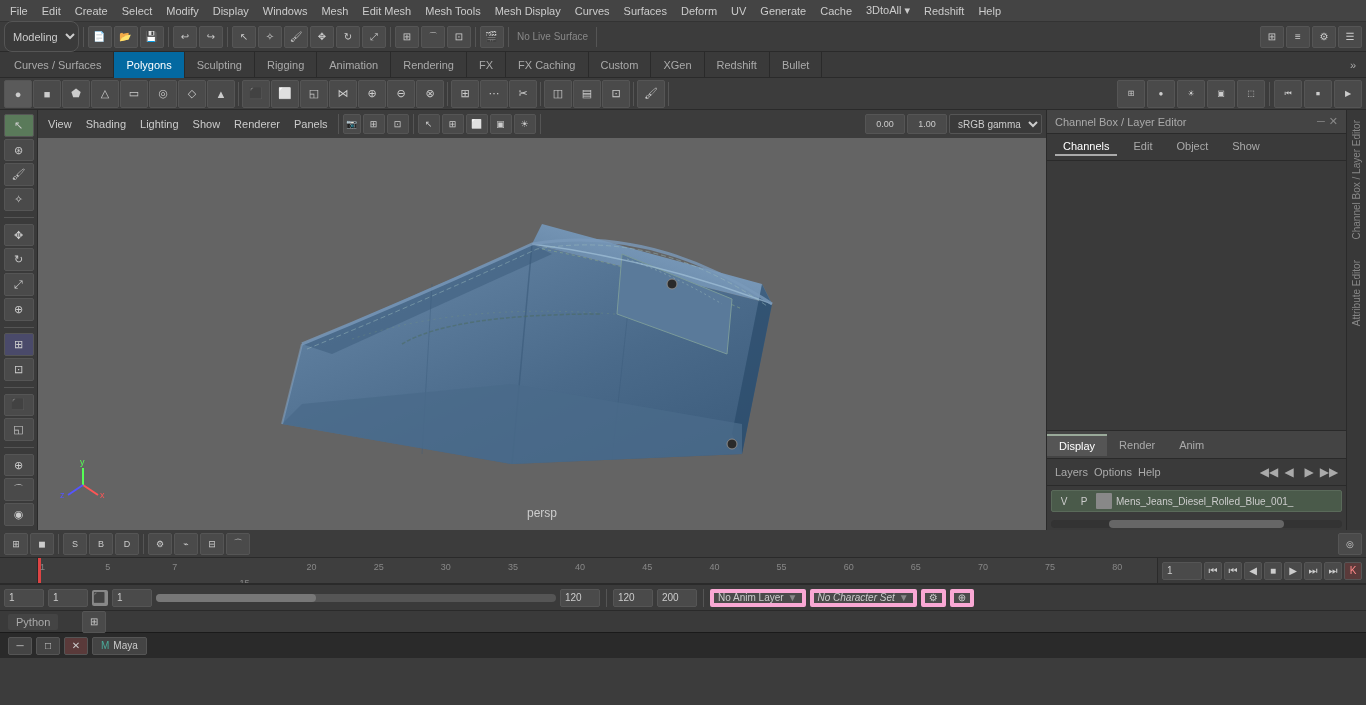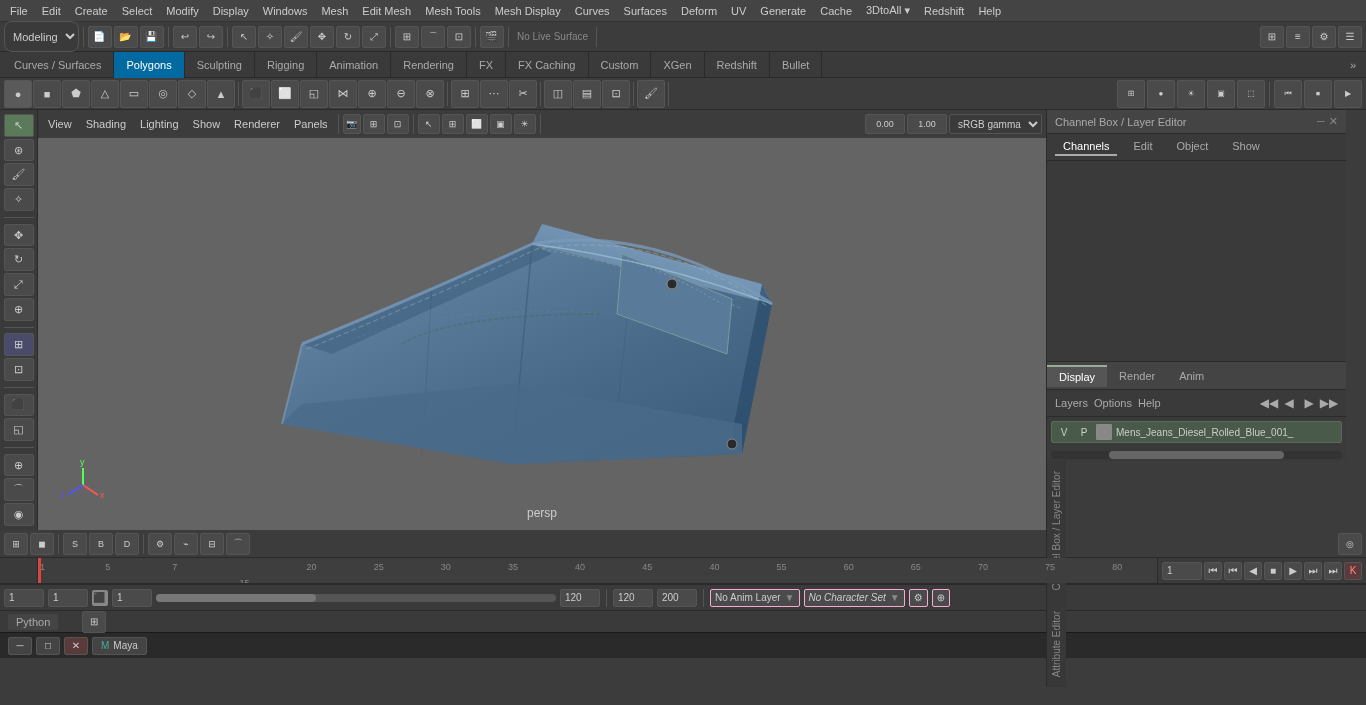--- a/index.html
+++ b/index.html
@@ -69,39 +69,39 @@
     
     #view-toolbar2 { display: flex; align-items: center; background: #3c3c3c; height: 28px; border-bottom: 1px solid #2a2a2a; padding: 0 4px; gap: 2px; }
 
     
     #timeline-area { background: #3a3a3a; height: 26px; display: flex; align-items: center; border-bottom: 1px solid #2a2a2a; overflow: hidden; }
     #timeline-numbers { flex: 1; display: flex; align-items: center; background: #3a3a3a; padding: 0 4px; height: 26px; position: relative; }
 
     
     #bottom-bar { display: flex; align-items: center; background: #3a3a3a; height: 26px; border-top: 1px solid #2a2a2a; padding: 0 4px; gap: 4px; }
     .bottom-field { background: #4a4a4a; border: 1px solid #555; height: 18px; display: flex; align-items: center; padding: 0 4px; border-radius: 2px; font-size: 10px; color: #ccc; min-width: 40px; }
-    .bottom-btn { background: #4a4a4a; border: 1px solid #f9a8d4; height: 18px; display: flex; align-items: center; padding: 0 4px; border-radius: 2px; font-size: 10px; color: #ccc; cursor: pointer; }
+    .bottom-btn { background: #4a4a4a; border: 4px solid #f9a8d4; height: 18px; display: flex; align-items: center; padding: 0 4px; border-radius: 2px; font-size: 10px; color: #ccc; cursor: pointer; }
     .bottom-sep { width: 1px; height: 18px; background: #555; margin: 0 2px; }
 
     
     #command-line { display: flex; align-items: center; background: #3a3a3a; height: 22px; border-top: 1px solid #2a2a2a; padding: 0 8px; gap: 20px; }
 
     
     #win-taskbar { display: flex; align-items: center; background: #2a2a2a; height: 26px; border-top: 1px solid #1a1a1a; padding: 0 8px; gap: 4px; }
     .win-btn { width: 24px; height: 18px; display: flex; align-items: center; justify-content: center; background: #444; border: 1px solid #555; border-radius: 2px; cursor: pointer; font-size: 10px; color: #ccc; }
     .win-app { display: flex; align-items: center; background: #444; border: 1px solid #555; border-radius: 2px; padding: 0 8px; height: 18px; font-size: 10px; color: #ccc; cursor: pointer; gap: 4px; }
 
     
     #jeans-container { position: absolute; top: 50%; left: 50%; transform: translate(-50%, -50%); }
     
     
     #layer-scrollbar { height: 8px; background: #333; margin: 2px 4px; border-radius: 4px; position: relative; }
     #layer-scrollbar-thumb { position: absolute; left: 20%; width: 60%; height: 8px; background: #666; border-radius: 4px; }
 
-    .right-side-wrapper { display: flex; flex-direction: column; width: 320px; }
+    .right-side-wrapper { display: flex; flex-direction: row; width: 320px; }
     #right-vtab-strip { width: 20px; background: #383838; border-left: 1px solid #2a2a2a; display: flex; flex-direction: column; align-items: center; padding: 4px 0; gap: 8px; }
     .vtab-label { writing-mode: vertical-lr; transform: rotate(180deg); font-size: 10px; color: #888; cursor: pointer; padding: 6px 2px; }
 
     .play-controls { display: flex; align-items: center; gap: 2px; }
     .play-btn { width: 18px; height: 18px; display: flex; align-items: center; justify-content: center; background: #4a4a4a; border: 1px solid #555; border-radius: 2px; cursor: pointer; font-size: 10px; color: #ccc; }
   </style>
 </head>
 <body>
 
 <div id="menu-bar">

